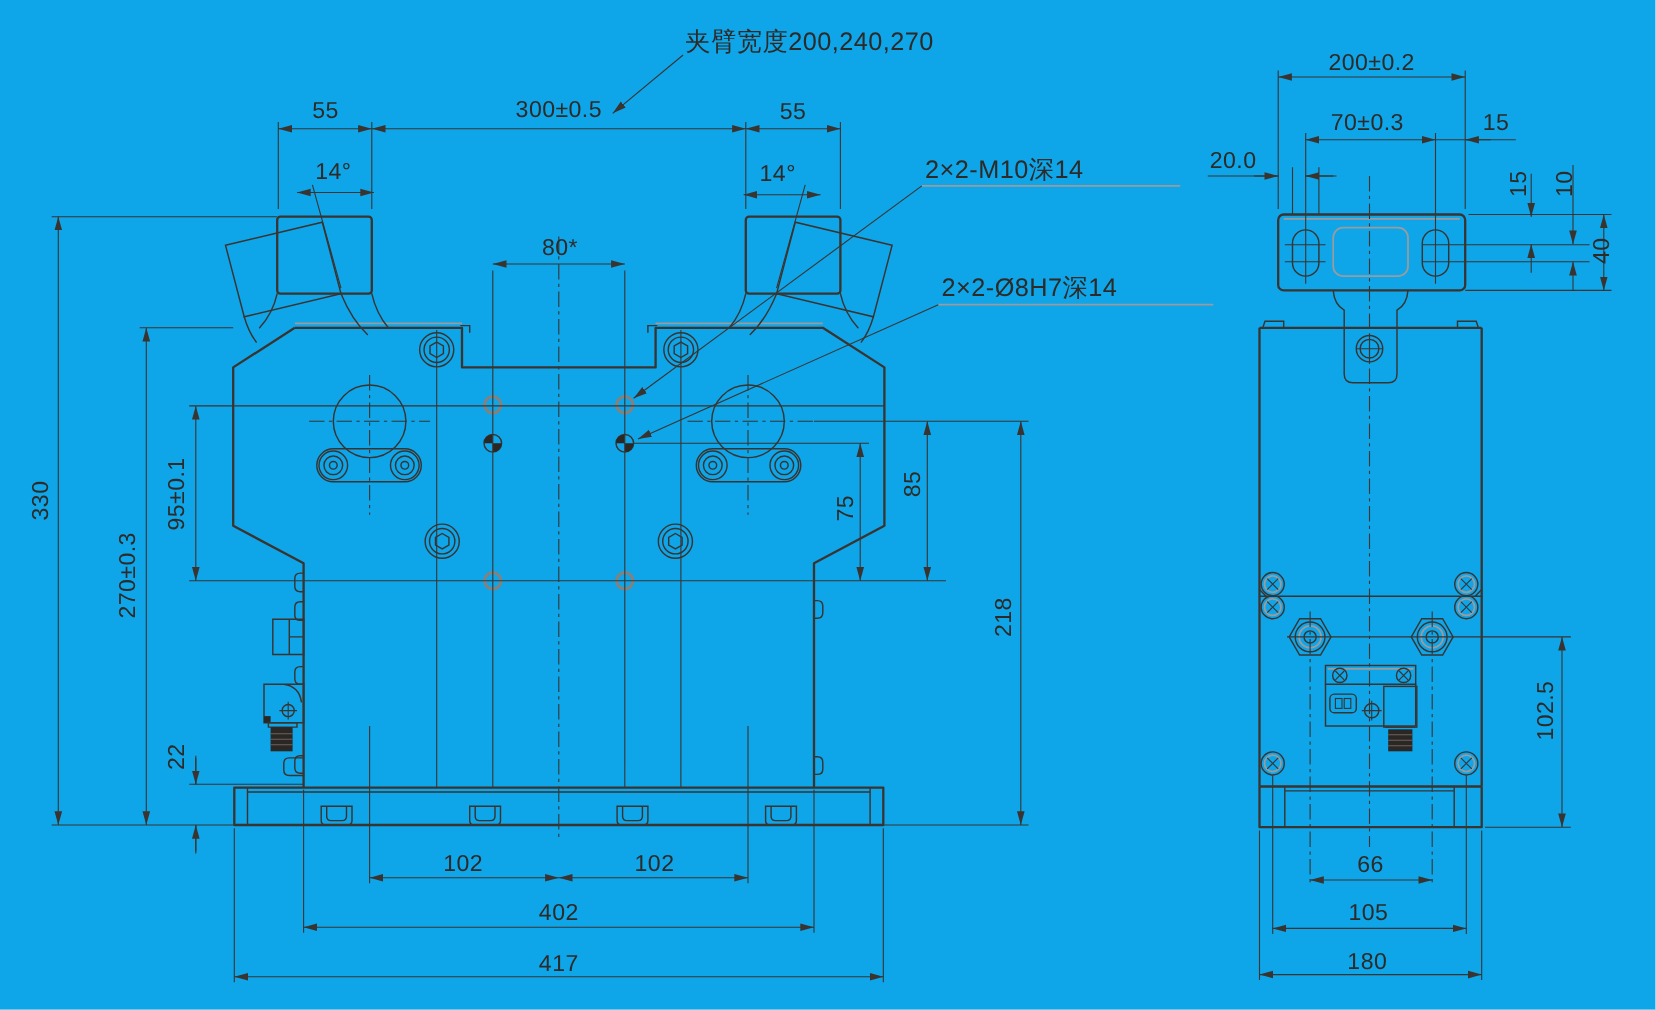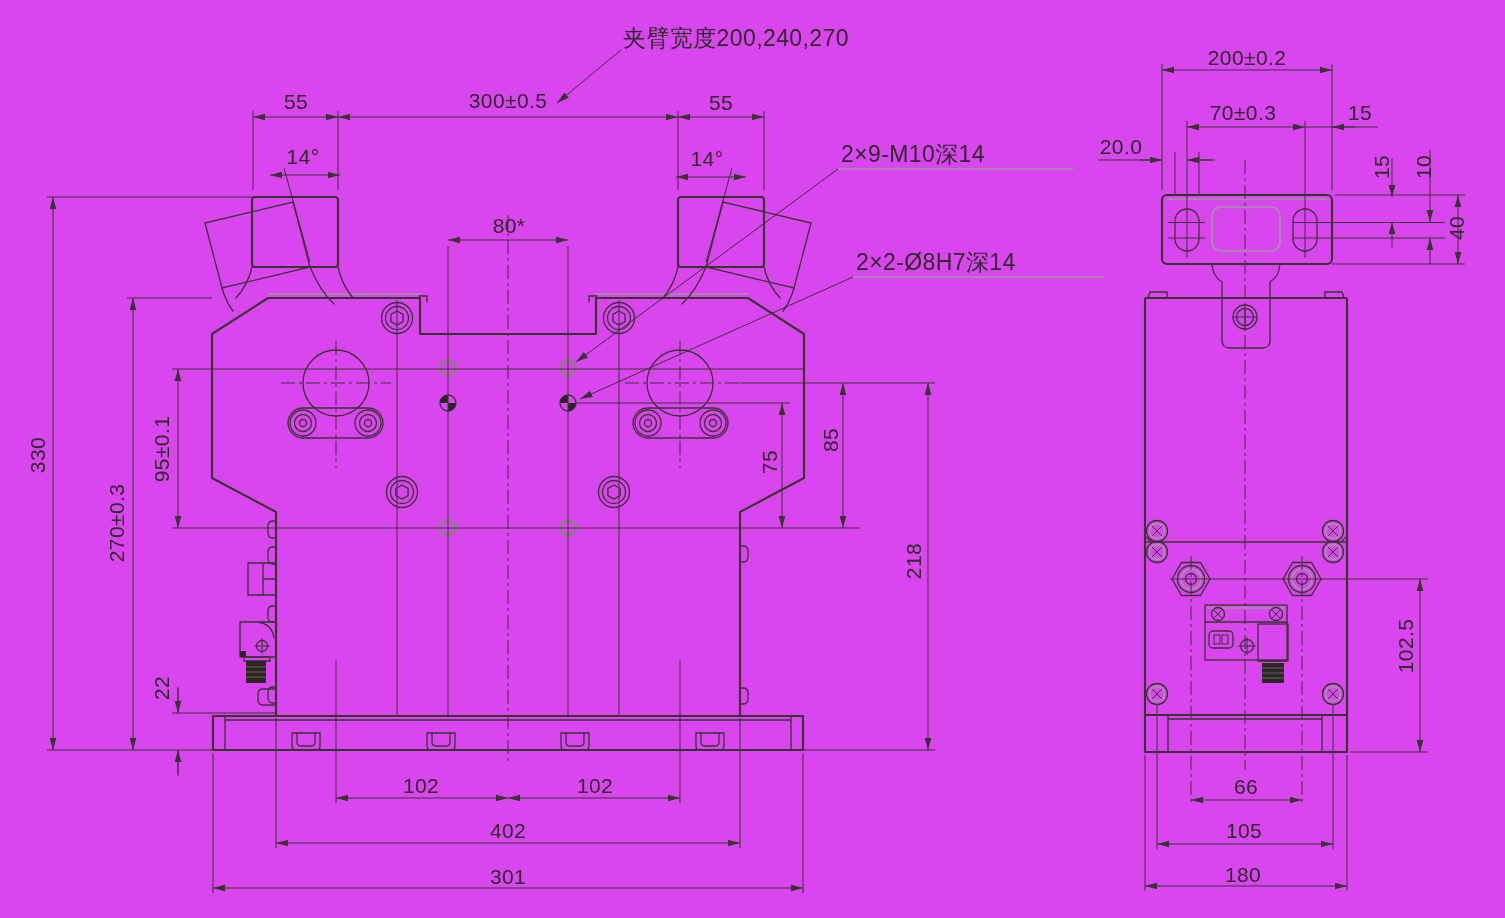--- a/index.html
+++ b/index.html
@@ -1,16 +1,16 @@
 <!DOCTYPE html>
 <html><head>
 <meta charset="utf-8">
 <style>
   html,body{margin:0;padding:0;background:#fff;}
-  #stage{position:relative;width:1505px;height:918px;background:#d946ef;overflow:hidden;
+  #stage{position:relative;width:1505px;height:918px;background:#0ea5e9;overflow:hidden;
          font-family:"Liberation Sans",sans-serif;}
   #stage svg{position:absolute;left:0;top:0;}
   .lbl{position:absolute;transform:translate(-50%,-50%);font-size:21px;color:#2e2a27;
        white-space:nowrap;letter-spacing:.4px;line-height:1;}
   .lbl.rot{transform:translate(-50%,-50%) rotate(-90deg);}
   .lbl.anchor-left{transform:translate(0,-50%);}
   .lbl.note{font-size:23px;}
   .ln{stroke:#3a3430;stroke-width:1.3;fill:none;stroke-linecap:round;}
   .thk{stroke:#3a3430;stroke-width:2.1;fill:none;stroke-linejoin:round;}
   .thin{stroke:#3a3430;stroke-width:1;fill:none;}
@@ -253,40 +253,40 @@
     <line class="thin" x1="1430" y1="264" x2="1430" y2="238" marker-end="url(#ar)"></line>
     <line class="thin" x1="1458" y1="195" x2="1458" y2="264" marker-start="url(#ar)" marker-end="url(#ar)"></line>
     <line class="thin" x1="1420" y1="579" x2="1420" y2="752" marker-start="url(#ar)" marker-end="url(#ar)"></line>
     <line class="thin" x1="1191" y1="800" x2="1302" y2="800" marker-start="url(#ar)" marker-end="url(#ar)"></line>
     <line class="thin" x1="1157" y1="844" x2="1333" y2="844" marker-start="url(#ar)" marker-end="url(#ar)"></line>
     <line class="thin" x1="1145" y1="886" x2="1347" y2="886" marker-start="url(#ar)" marker-end="url(#ar)"></line>
   </g>
 </svg>
 
   <div class="lbl note anchor-left" style="left:623px;top:38px">夹臂宽度200,240,270</div>
-  <div class="lbl note anchor-left" style="left:841px;top:154px">2×9-M10深14</div>
+  <div class="lbl note anchor-left" style="left:841px;top:154px">2×2-M10深14</div>
   <div class="lbl note anchor-left" style="left:856px;top:262px">2×2-Ø8H7深14</div>
 
   <div class="lbl" style="left:296px;top:101px">55</div>
   <div class="lbl" style="left:508px;top:100px">300±0.5</div>
   <div class="lbl" style="left:721px;top:102px">55</div>
   <div class="lbl" style="left:303px;top:156px">14°</div>
   <div class="lbl" style="left:707px;top:158px">14°</div>
   <div class="lbl" style="left:509px;top:225px">80*</div>
   <div class="lbl rot" style="left:37px;top:455px">330</div>
   <div class="lbl rot" style="left:116px;top:523px">270±0.3</div>
   <div class="lbl rot" style="left:161px;top:449px">95±0.1</div>
   <div class="lbl rot" style="left:161px;top:688px">22</div>
   <div class="lbl rot" style="left:769px;top:462px">75</div>
   <div class="lbl rot" style="left:830px;top:440px">85</div>
   <div class="lbl rot" style="left:913px;top:561px">218</div>
   <div class="lbl" style="left:421px;top:785px">102</div>
   <div class="lbl" style="left:595px;top:785px">102</div>
   <div class="lbl" style="left:508px;top:830px">402</div>
-  <div class="lbl" style="left:508px;top:876px">301</div>
+  <div class="lbl" style="left:508px;top:876px">417</div>
 
   <div class="lbl" style="left:1247px;top:57px">200±0.2</div>
   <div class="lbl" style="left:1243px;top:112px">70±0.3</div>
   <div class="lbl" style="left:1360px;top:112px">15</div>
   <div class="lbl" style="left:1121px;top:146px">20.0</div>
   <div class="lbl rot" style="left:1381px;top:167px">15</div>
   <div class="lbl rot" style="left:1423px;top:167px">10</div>
   <div class="lbl rot" style="left:1456px;top:228px">40</div>
   <div class="lbl rot" style="left:1405px;top:646px">102.5</div>
   <div class="lbl" style="left:1246px;top:786px">66</div>

